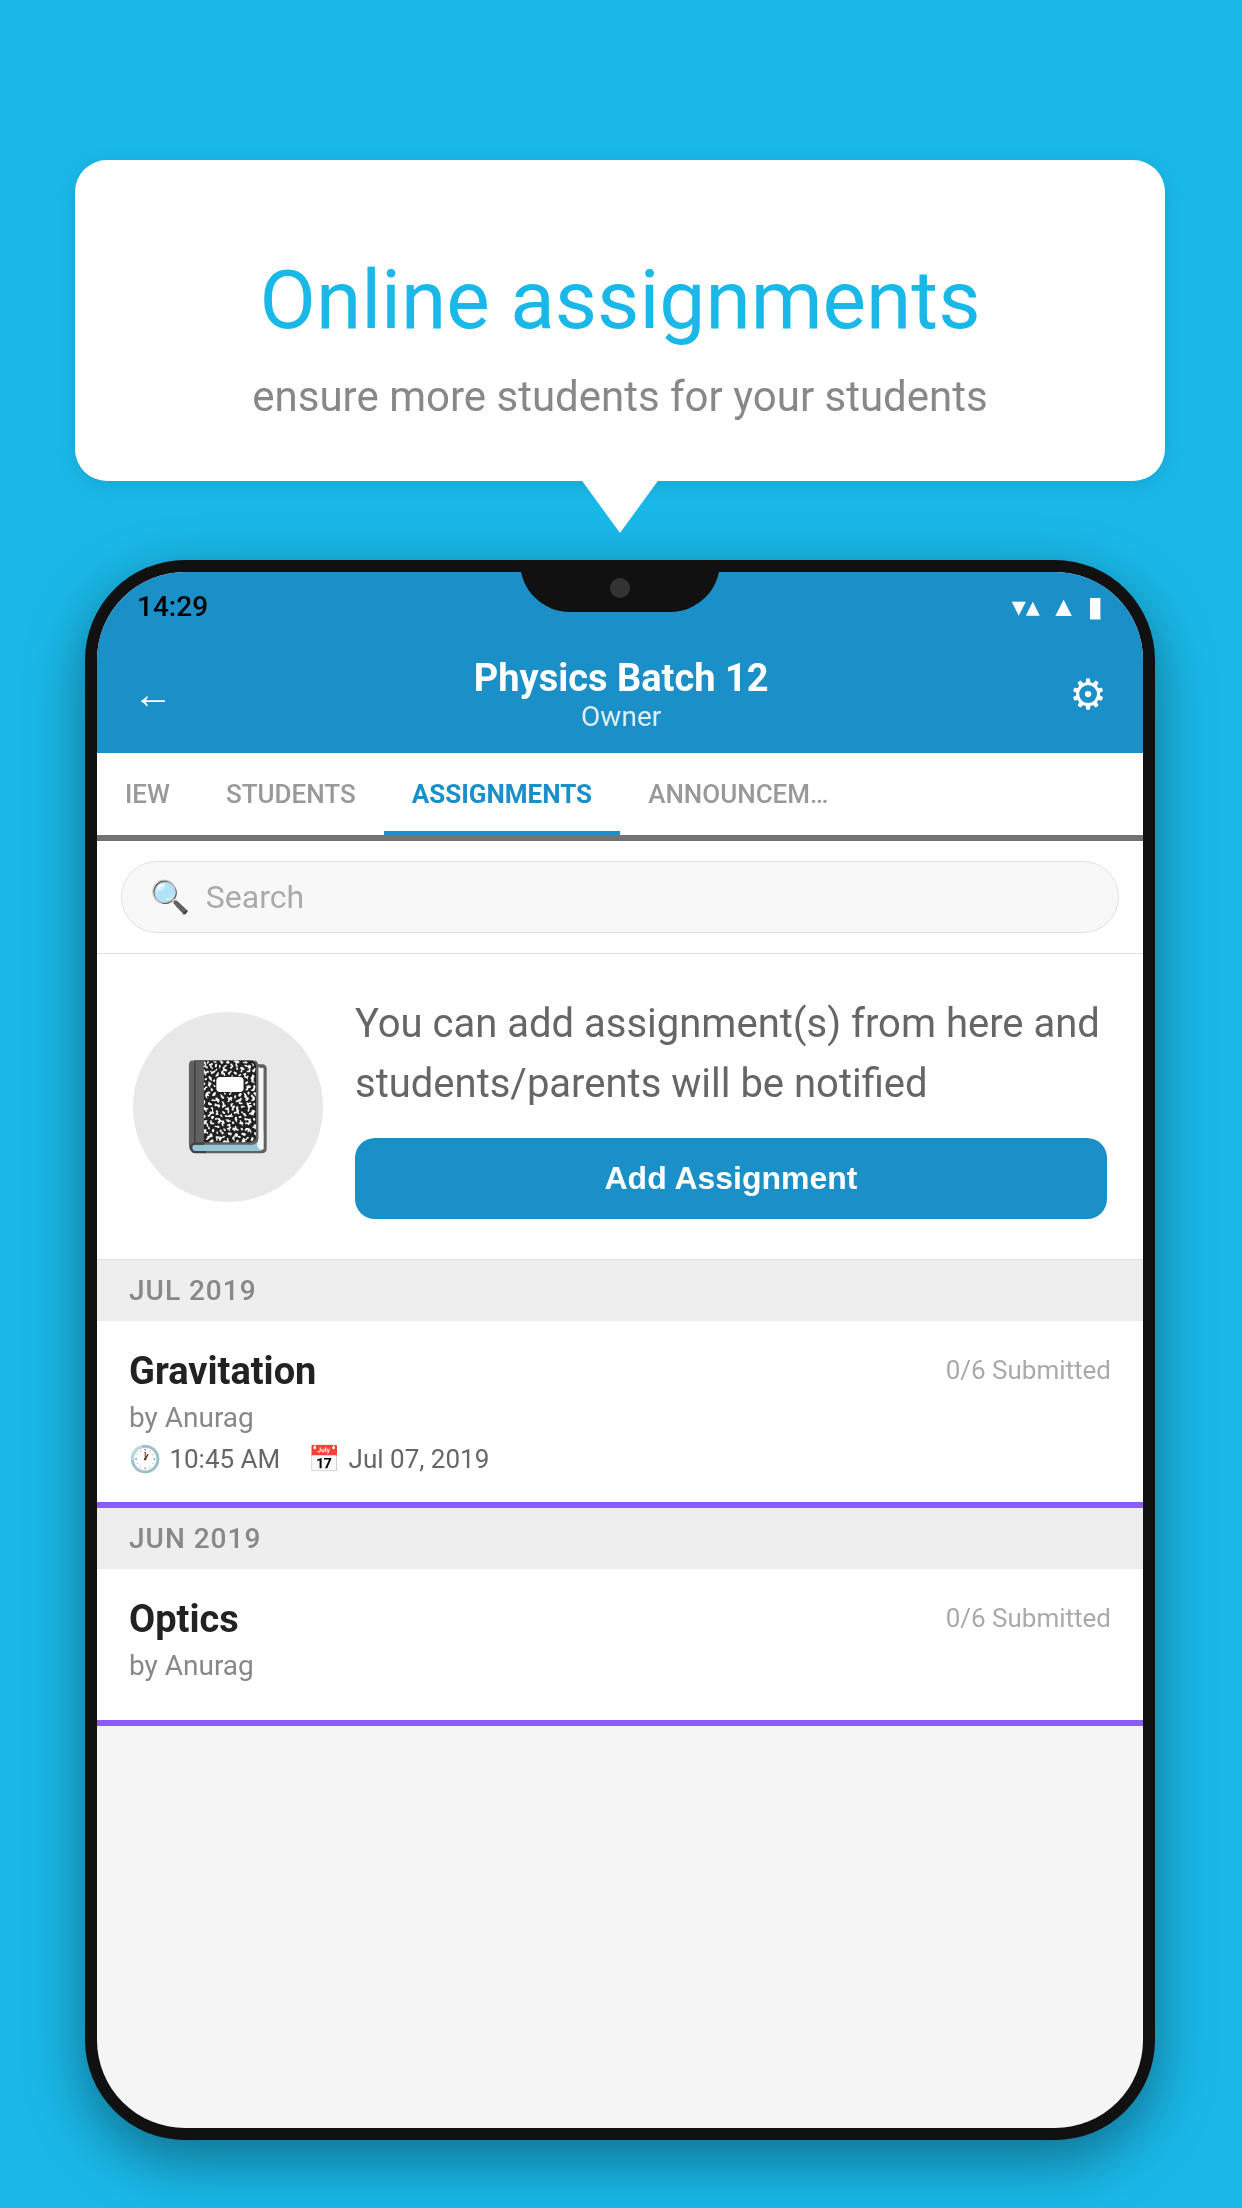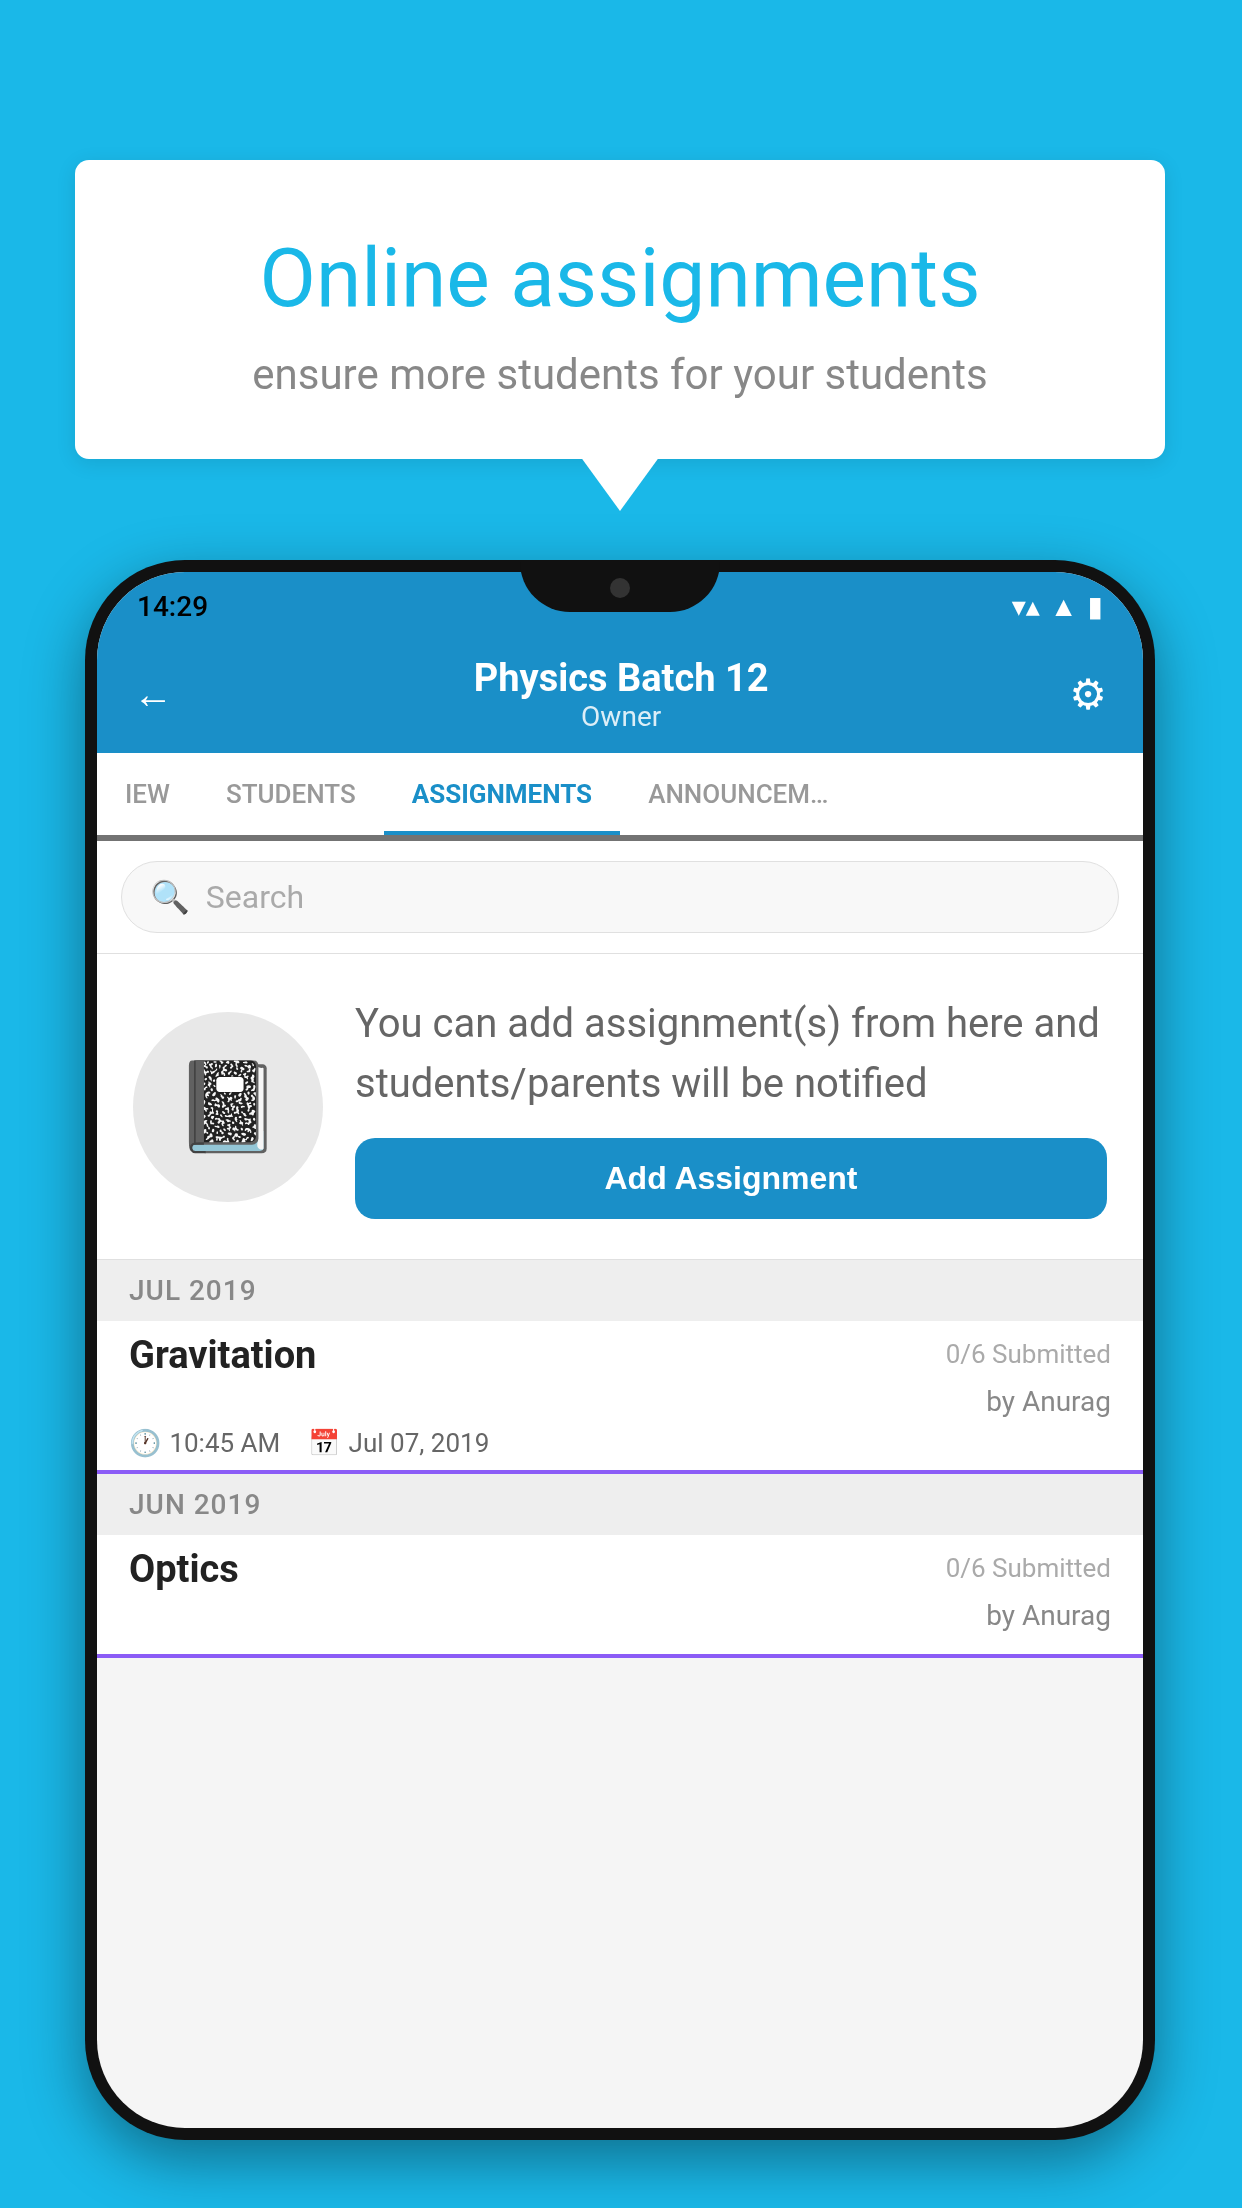--- a/index.html
+++ b/index.html
@@ -16,22 +16,22 @@
     
     .speech-bubble-container {
       position: absolute;
       top: 160px;
       left: 75px;
       width: 1090px;
     }
 
     .speech-bubble {
       background: white;
-      border-radius: 14px;
-      padding: 70px 60px 60px;
+      border-radius: 32px;
+      padding: 92px 60px 60px;
       box-shadow: 0 4px 20px rgba(0,0,0,0.1);
       position: relative;
     }
 
     .speech-bubble::after {
       content: '';
       position: absolute;
       bottom: -52px;
       left: 50%;
       transform: translateX(-50%);
@@ -299,23 +299,22 @@
       padding: 14px 32px;
       font-size: 28px;
       font-weight: 500;
       color: #888;
       letter-spacing: 1px;
     }
 
     
     .assignment-item {
       background: white;
-      padding: 12px 32px;
-      border-bottom: 4px solid #8b5cf6;
-      text-align: right;
+      padding: 28px 32px;
+      border-bottom: 6px solid #8b5cf6;
     }
 
     .assignment-row-top {
       display: flex;
       justify-content: space-between;
       align-items: flex-start;
       margin-bottom: 8px;
     }
 
     .assignment-name {

